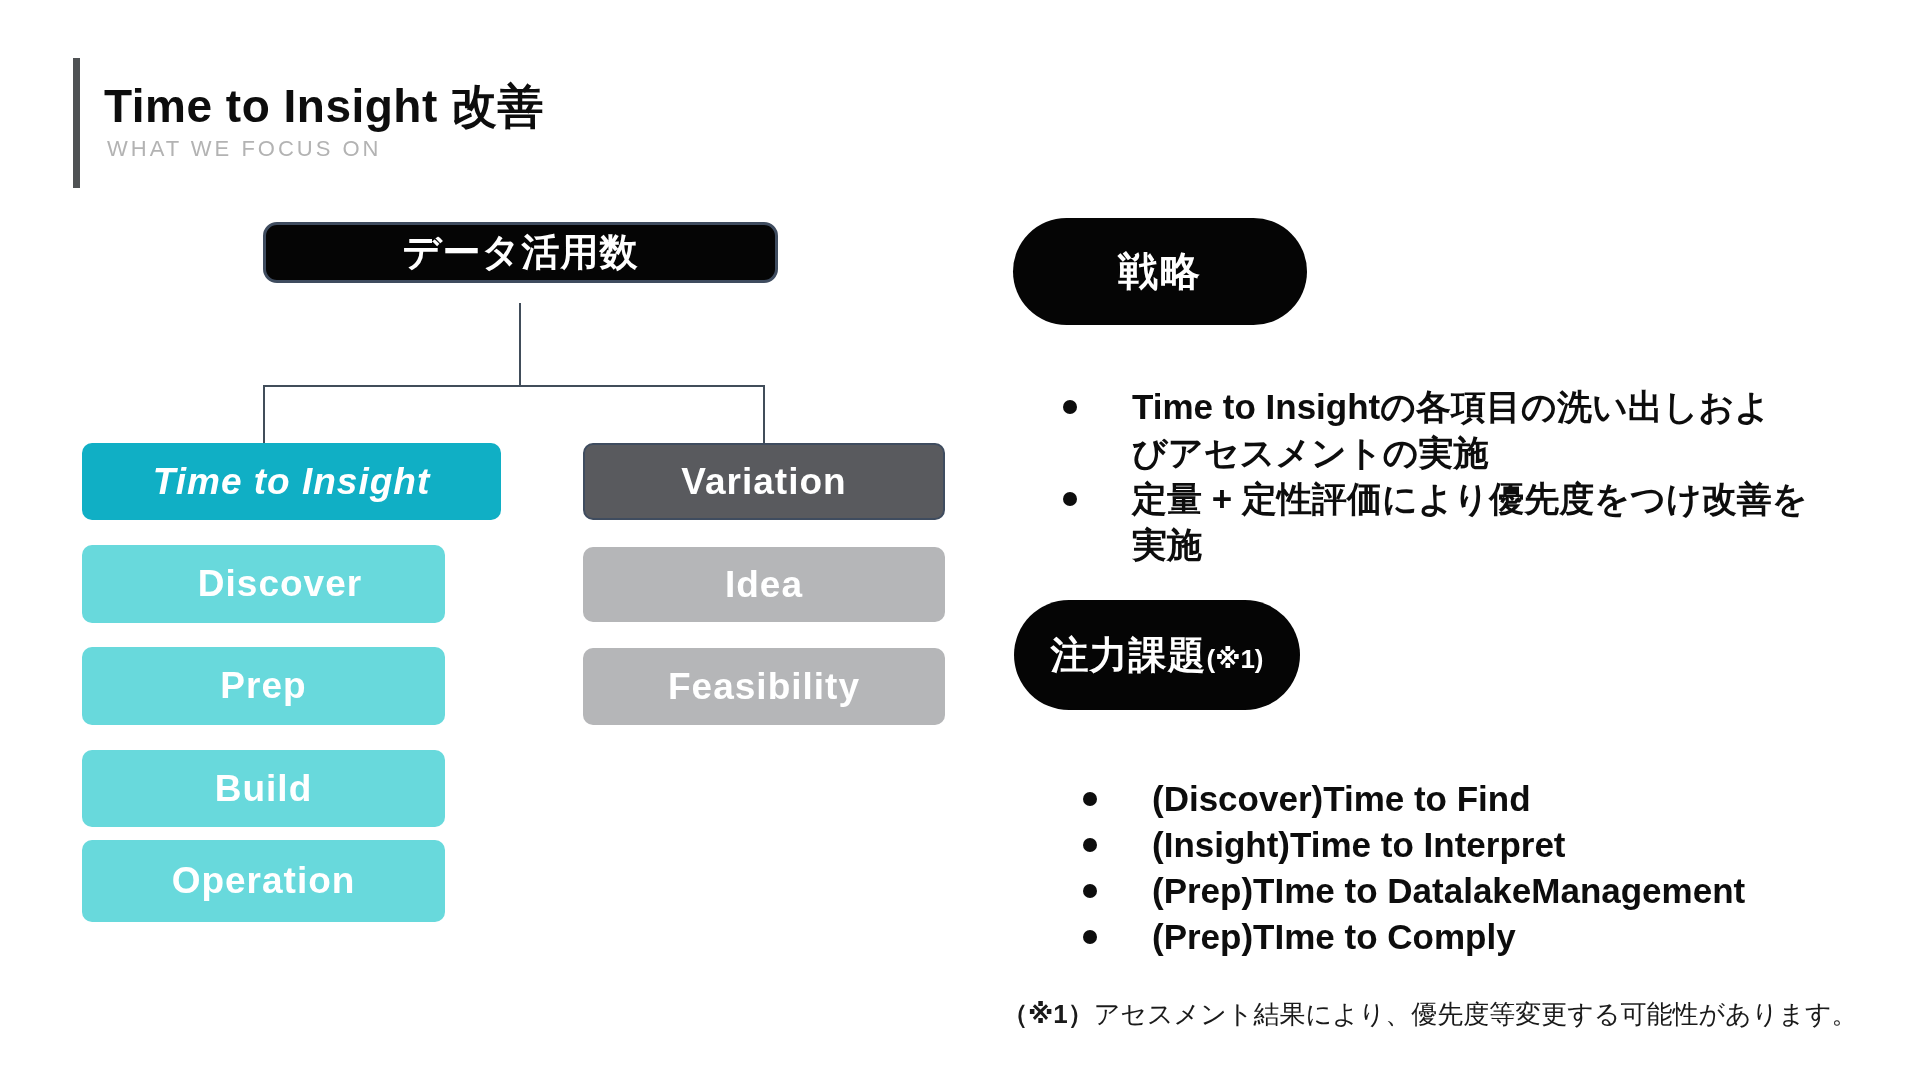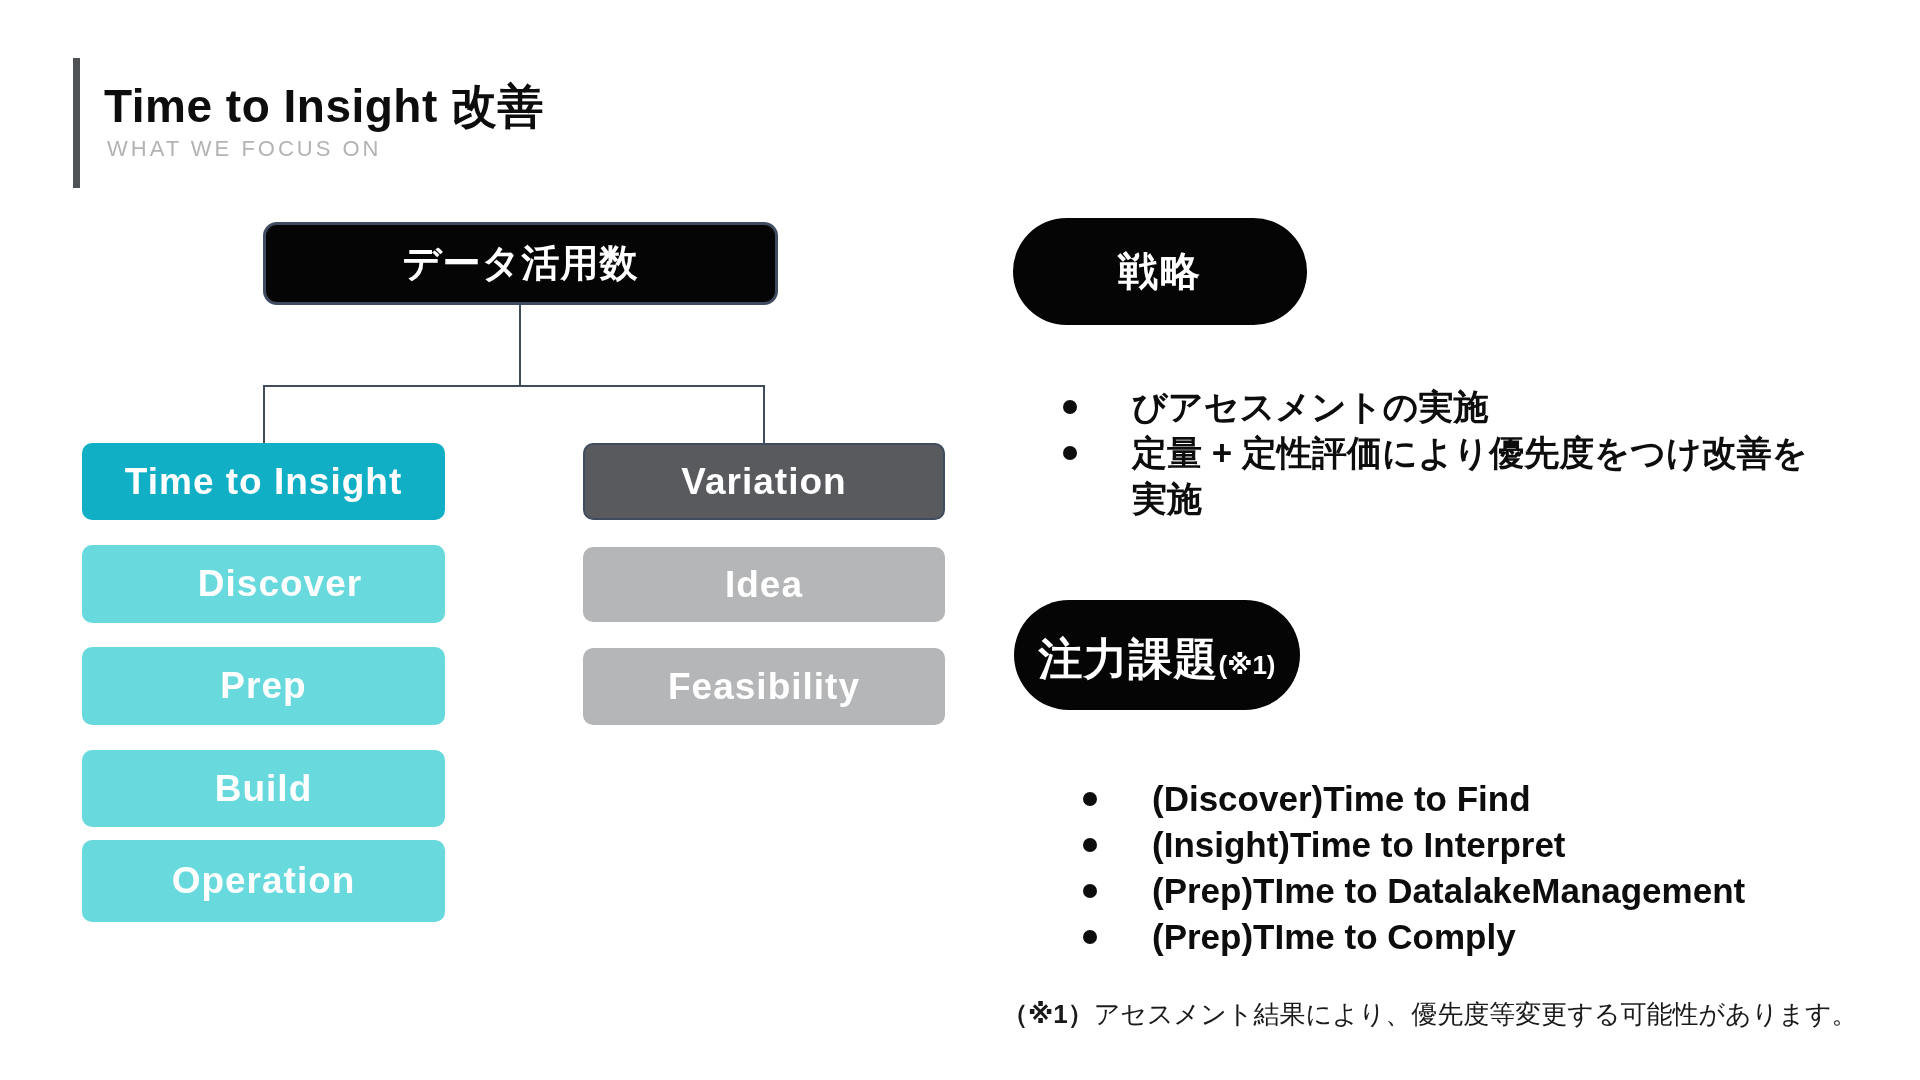--- a/index.html
+++ b/index.html
@@ -7,41 +7,41 @@
     position:relative;width:1920px;height:1080px;background:#ffffff;overflow:hidden;
     font-family:"Liberation Sans","DejaVu Sans",sans-serif;
   }
   
   .accent-bar{position:absolute;left:73px;top:58px;width:7px;height:130px;background:var(--accent-bar);}
   .title{position:absolute;left:104px;top:76px;margin:0;font-size:46px;font-weight:bold;color:#0d0d0d;letter-spacing:.5px;white-space:nowrap;}
   .subtitle{position:absolute;left:107px;top:136px;font-size:22px;font-weight:normal;color:var(--subtitle-gray);letter-spacing:3px;white-space:nowrap;}
   
   .box{position:absolute;display:flex;align-items:center;justify-content:center;
        color:#ffffff;font-weight:bold;letter-spacing:1px;white-space:nowrap;box-sizing:border-box;}
-  .root-box{left:263px;top:222px;width:515px;height:83px;background:var(--black-fill);
+  .root-box{left:263px;top:222px;width:515px;height:61px;background:var(--black-fill);
             border:3px solid var(--box-border);border-radius:14px;font-size:38px;}
-  .teal-parent{left:82px;top:443px;width:363px;height:77px;background:var(--teal-dark);border-radius:10px;font-size:37px;}
+  .teal-parent{left:82px;top:443px;width:419px;height:77px;background:var(--teal-dark);border-radius:10px;font-size:37px;font-style:italic;}
   .teal-child{left:82px;width:363px;background:var(--teal-light);border-radius:10px;font-size:37px;}
   .c1{top:545px;height:78px;padding-left:33px;} .c2{top:647px;height:78px;} .c3{top:750px;height:77px;} .c4{top:840px;height:82px;}
   .gray-parent{left:583px;top:443px;width:362px;height:77px;background:var(--gray-dark);
                border:2px solid var(--box-border);border-radius:10px;font-size:37px;}
   .gray-child{left:583px;width:362px;background:var(--gray-light);border-radius:10px;font-size:37px;}
   .g1{top:547px;height:75px;} .g2{top:648px;height:77px;}
   
   .line{position:absolute;background:var(--connector);}
   .v-root{left:519px;top:303px;width:2px;height:83px;}
   .h-main{left:263px;top:385px;width:502px;height:2px;}
   .v-left{left:263px;top:386px;width:2px;height:57px;}
   .v-right{left:763px;top:386px;width:2px;height:57px;}
   
   .pill{position:absolute;display:flex;align-items:center;justify-content:center;background:var(--black-fill);
         color:#ffffff;font-weight:bold;border-radius:60px;}
   .pill-strategy{left:1013px;top:218px;width:294px;height:107px;font-size:40px;letter-spacing:2px;text-align:right;}
   .pill-focus{left:1014px;top:600px;width:286px;height:110px;align-items:baseline;padding-top:30px;box-sizing:border-box;}
-  .pill-focus .pf-main{font-size:44px;letter-spacing:1px;font-family:Liberation Mono, monospace;}
+  .pill-focus .pf-main{font-size:38px;letter-spacing:1px;font-family:Liberation Mono, monospace;}
   .pill-focus .pf-note{font-size:26px;}
   .bullets{position:absolute;color:#0d0d0d;font-weight:bold;}
   .bullets-strategy{left:1063px;top:384px;width:830px;}
   .bullets-focus{left:1083px;top:776px;width:820px;}
   .bullet-item{display:flex;align-items:flex-start;}
   .dot{flex:0 0 auto;width:14px;height:14px;border-radius:50%;background:#0d0d0d;margin:16px 55px 0 0;}
   .bullet-lines{font-size:35px;line-height:46px;}
   .bl{display:block;white-space:nowrap;}
   
   .footnote{position:absolute;left:1002px;top:997px;font-size:26px;color:#1a1a1a;white-space:nowrap;}
@@ -72,20 +72,21 @@
   <div class="box gray-parent">Variation</div>
   <div class="box gray-child g1">Idea</div>
   <div class="box gray-child g2">Feasibility</div>
 
   <div class="pill pill-strategy">戦略</div>
 
   <div class="bullets bullets-strategy">
     <div class="bullet-item">
       <span class="dot"></span>
       <span class="bullet-lines">
+        <span class="bl">Time to Insightの各項目の洗い出しおよ</span>
         <span class="bl">びアセスメントの実施</span>
       </span>
     </div>
     <div class="bullet-item">
       <span class="dot"></span>
       <span class="bullet-lines">
         <span class="bl">定量 + 定性評価により優先度をつけ改善を</span>
         <span class="bl">実施</span>
       </span>
     </div>

